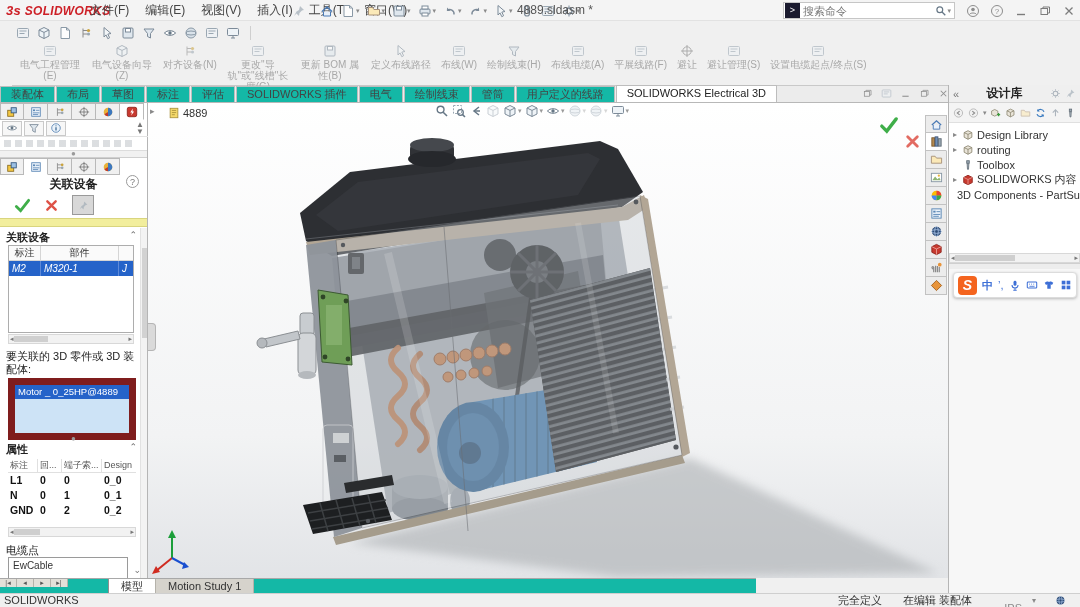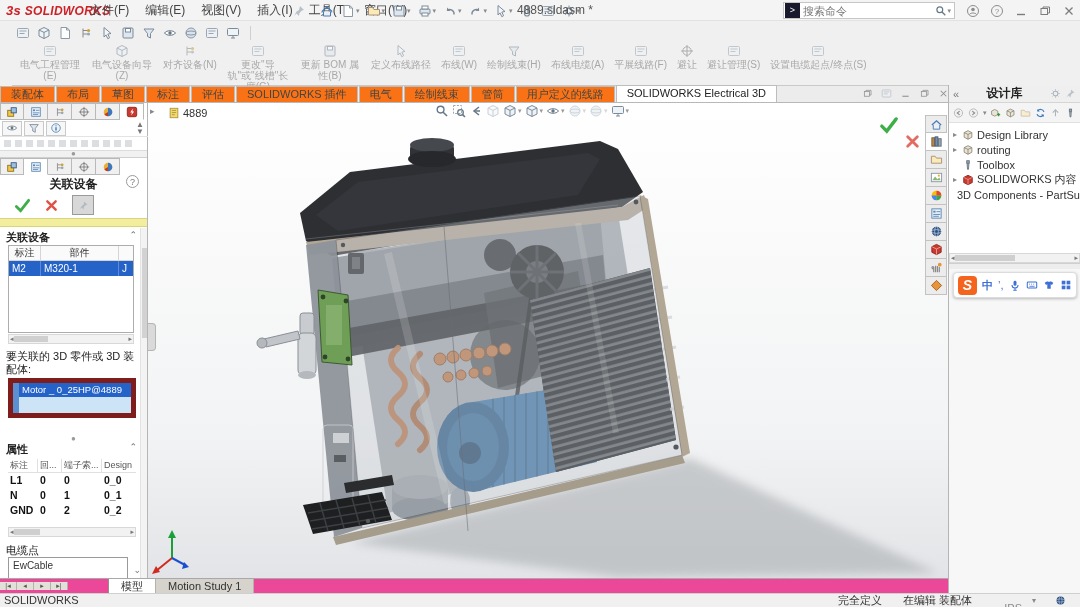--- a/index.html
+++ b/index.html
@@ -41,21 +41,21 @@
   .rbtn { display:flex; flex-direction:column; align-items:center; padding:1px 5px 0 5px; text-align:center;
     color:#a8a8a8; font-size:10px; line-height:11px; }
   .rbtn .ricon { margin-bottom:1px; opacity:.55; }
   .rbtn .rlabel { max-width:62px; }
   .rbtn.wide .rlabel { max-width:130px; }
 
   
   #cmdtabs { position:absolute; left:0; top:86px; width:1080px; height:17px; background:#ececec;
     border-bottom:1px solid #b8b8b8; display:flex; align-items:flex-end; }
   .ctab { height:16px; line-height:15px; padding:0 10px; font-size:11px; color:#444;
-    background:#f97316; border:1px solid #bdbdbd; border-bottom:none; margin-right:1px; white-space:nowrap; }
+    background:#14b8a6; border:1px solid #bdbdbd; border-bottom:none; margin-right:1px; white-space:nowrap; }
   .ctab.active { background:#fff; color:#222; height:17px; }
   #cmd-winctrl { position:absolute; left:862px; top:2px; display:flex; gap:8px; align-items:center; }
   #cmd-winctrl .wi { opacity:.6; }
 
   
   #left-panel { position:absolute; left:0; top:103px; width:148px; height:475px; background:#fff;
     border-right:1px solid #b5b5b5; font-size:11px; }
   .ltabs { position:absolute; left:0; display:flex; }
   .ltab { width:24px; height:17px; background:#f0f0f0; border:1px solid #b9b9b9; border-left:none;
     display:flex; align-items:center; justify-content:center; }
@@ -80,31 +80,31 @@
     display:flex; align-items:center; justify-content:center; }
   #lp-yellow { position:absolute; left:0; top:115px; width:147px; height:9px; background:#f2ee9d;
     border-top:1px solid #d9d57e; border-bottom:1px solid #d9d57e; }
   .lp-sec { position:absolute; left:6px; font-weight:bold; font-size:11px; color:#222; }
   .lp-caret { position:absolute; right:10px; color:#666; font-size:9px; }
   
   #ld-table { position:absolute; left:8px; top:142px; width:126px; height:88px; border:1px solid #adadad; background:#fff; }
   #ld-head { display:flex; height:15px; background:#fafafa; border-bottom:1px solid #d5d5d5; color:#333; }
   #ld-head div { line-height:14px; text-align:center; font-size:10px; }
   #ld-row { display:flex; height:15px; background:#2563c9; color:#fff; font-size:10px; }
-  #ld-row div { line-height:15px; padding-left:3px; white-space:nowrap; overflow:hidden; }
+  #ld-row div { line-height:15px; padding-left:3px; white-space:nowrap; overflow:hidden;font-style:italic; }
   .c1 { width:32px; border-right:1px solid #d5d5d5; }
   .c2 { width:78px; border-right:1px solid #d5d5d5; }
   .c3 { flex:1; }
   #ld-row .c1,#ld-row .c2 { border-right-color:#5e8ad8; }
   .hscroll { position:absolute; height:10px; background:#f2f2f2; border:1px solid #d8d8d8;
     display:flex; align-items:center; justify-content:space-between; font-size:7px; color:#777; padding:0 1px; }
   .hthumb { height:6px; background:#cfcfcf; }
   #lp-partslabel { position:absolute; left:6px; top:247px; width:134px; line-height:13px; color:#222; }
-  #parts-box { position:absolute; left:8px; top:275px; width:128px; height:40px; background:#cde3f6;
-    border:5px solid #7f1d1d; display:flex; }
+  #parts-box { position:absolute; left:8px; top:275px; width:128px; height:62px; background:#cde3f6;
+    border:7px solid #7f1d1d; display:flex;flex-direction:column; }
   #parts-strip { width:6px; background:#5b8fd0; }
   #parts-items { flex:1; }
   .part-item { height:14px; line-height:14px; background:#2563c9; color:#fff; font-size:9.5px;
     padding-left:3px; white-space:nowrap; overflow:hidden; }
   #lp-dot { position:absolute; left:0; top:331px; width:147px; text-align:center; color:#9a9a9a; font-size:8px; }
   
   #pr-table { position:absolute; left:8px; top:356px; width:128px; }
   #pr-head { display:flex; height:14px; border-bottom:1px solid #e0e0e0; color:#555; font-size:9px; }
   #pr-head div { line-height:13px; white-space:nowrap; overflow:hidden; border-right:1px solid #e0e0e0; padding-left:2px; }
   .pc1{width:30px;} .pc2{width:24px;} .pc3{width:40px;} .pc4{flex:1; border-right:none!important;}
@@ -154,22 +154,22 @@
   #dl-divider { height:6px; border-top:1px solid #cfcfcf; background:#ededed; }
   
   #ime-bar { position:absolute; left:4px; top:187px; width:124px; height:26px; background:#fff;
     border:1px solid #dcdcdc; border-radius:4px; box-shadow:0 1px 3px rgba(0,0,0,.25);
     display:flex; align-items:center; gap:5px; padding:0 4px; }
   #ime-logo { width:19px; height:19px; background:#f4641e; border-radius:4px; color:#fff; font-weight:bold;
     font-size:14px; font-style:italic; text-align:center; line-height:19px; }
   #ime-bar .imeic { color:#3d6fd6; font-weight:bold; font-size:11px; }
 
   
-  #bottom-tabs { position:absolute; left:0; top:578px; width:948px; height:15px; background:#ec4899;
-    border-top:1px solid #a8a8a8; display:flex; align-items:center; }
+  #bottom-tabs { position:absolute; left:0; top:578px; width:756px; height:15px; background:#14b8a6;
+    border-top:1px solid #a8a8a8; display:flex; align-items:flex-start; }
   .navbtn { width:17px; border-right:1px solid #b5b2aa; background:#e3e0d9; color:#555; font-size:7px;
     display:flex; align-items:center; justify-content:center; }
   #bt-gap { width:40px; }
   .btab { padding:0 12px; font-size:11px; color:#333; line-height:14px; background:#d6d3cc;
     border-right:1px solid #b5b2aa; }
   .btab.active { background:#fff; border-left:1px solid #8f8f8f; }
 
   
   #statusbar { position:absolute; left:0; top:593px; width:1080px; height:14px; background:#f0f0f0;
     border-top:1px solid #cfcfcf; font-size:11px; color:#333; }

